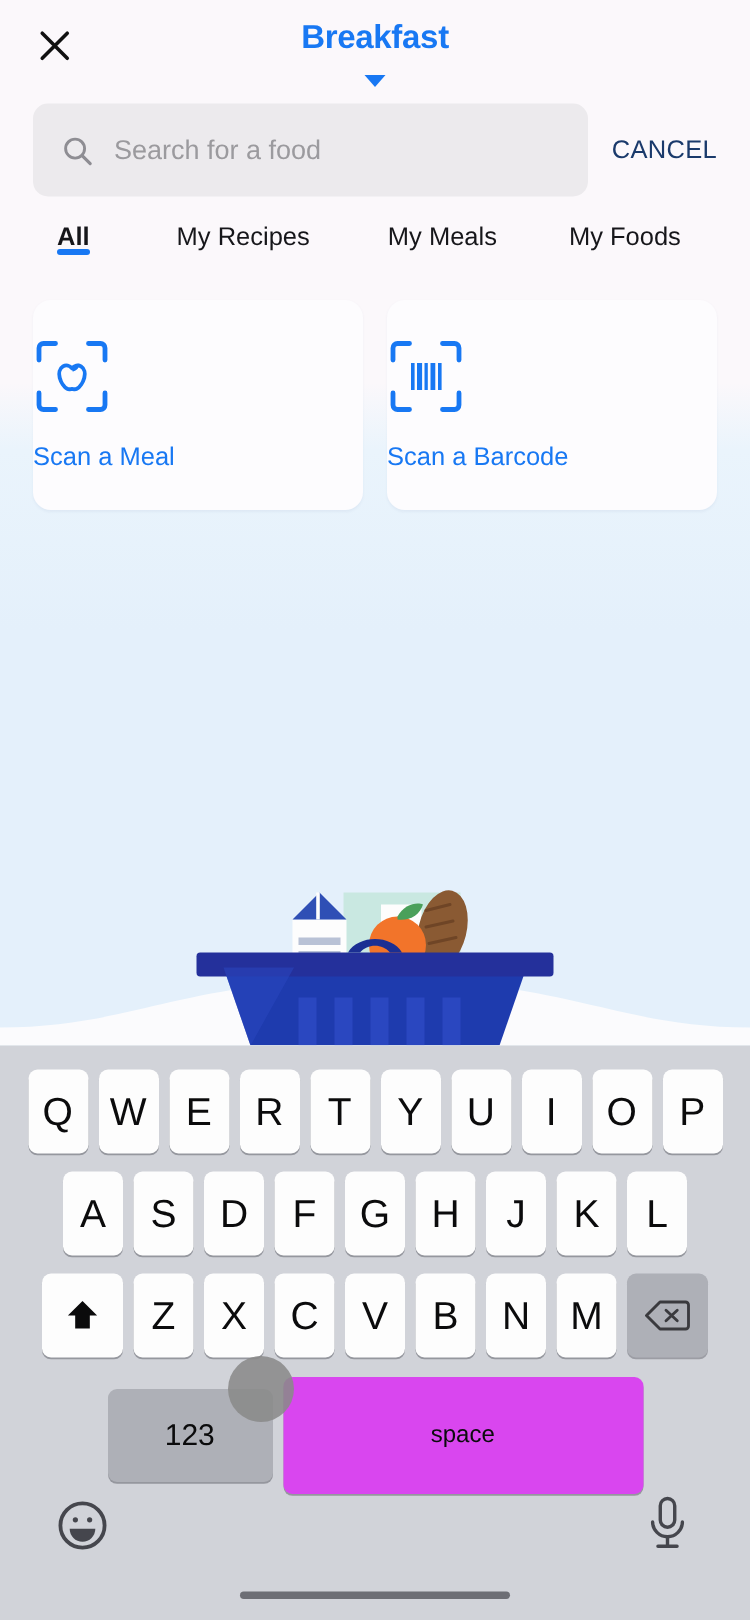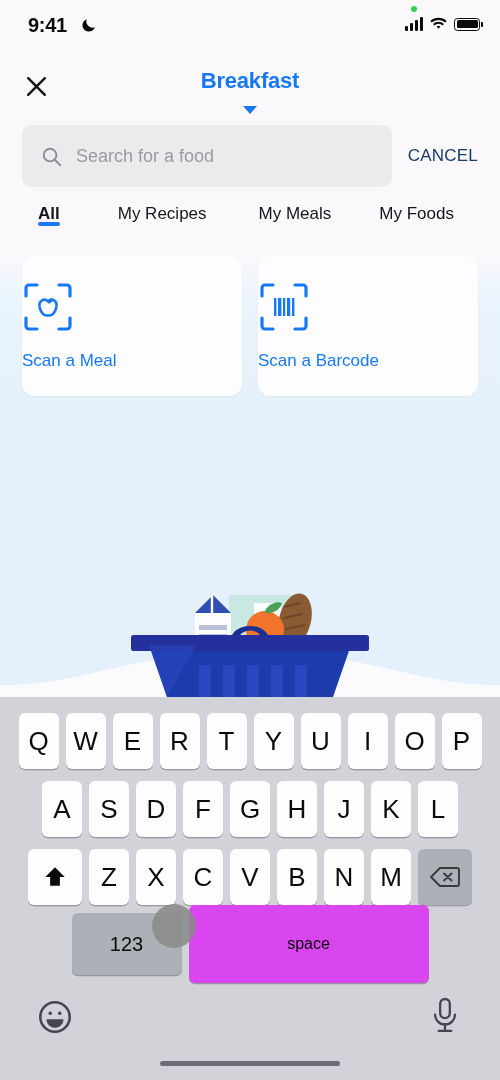--- a/index.html
+++ b/index.html
@@ -119,21 +119,21 @@
 
   
   .keyboard{
     position:absolute;left:0;top:697px;width:500px;height:383px;
     background:#d1d3d9;
   }
   .krow{ display:flex;justify-content:center;gap:7px; }
   .krow.r1{ padding-top:16px; }
   .krow.r2{ padding-top:12px; }
   .krow.r3{ padding-top:12px; align-items:center; }
-  .krow.r4{ padding-top:0; align-items:center; }
+  .krow.r4{ padding-top:13px; align-items:center; }
   .key{
     width:40px;height:56px;background:#fdfdfd;border-radius:6px;
     display:flex;align-items:center;justify-content:center;
     font-size:26px;color:#0b0b0c;font-weight:400;
     box-shadow:0 1.2px 0 rgba(90,92,100,.5);
   }
   .key.wide{ width:54px; }
   .key.gray{ background:#aeb0b7; box-shadow:0 1.2px 0 rgba(90,92,100,.45); }
   .key.k123{
     width:110px;height:62px;font-size:20px;background:#aeb0b7;
@@ -158,43 +158,20 @@
   .cursor{
     position:absolute;left:152px;top:904px;width:44px;height:44px;
     border-radius:50%;background:#8a8a8a;opacity:.88;z-index:30;
   }
 </style>
 </head>
 <body>
 
 <div class="app">
 
-  <div class="statusbar">
-    <div class="sb-time">9:41</div>
-    <svg class="sb-moon" viewBox="0 0 24 24">
-      <path d="M21 14.5A9 9 0 0 1 9.5 3 9 9 0 1 0 21 14.5z" fill="#0b0b0c"></path>
-    </svg>
-    <div class="greendot"></div>
-    <div class="sb-right">
-      <div class="bars">
-        <i></i>
-          <i></i>
-          <i></i>
-          <i></i>
-      </div>
-      <svg width="19" height="14" viewBox="0 0 20 15">
-        <path d="M10 12.6l2.1-2.3a3.1 3.1 0 0 0-4.2 0z" fill="#0b0b0c"></path>
-        <path d="M10 7.3a6.3 6.3 0 0 1 4.4 1.8l1.5-1.6a8.4 8.4 0 0 0-11.8 0l1.5 1.6A6.3 6.3 0 0 1 10 7.3z" fill="#0b0b0c"></path>
-        <path d="M10 3.1a10.6 10.6 0 0 1 7.3 2.9L18.8 4.4a12.7 12.7 0 0 0-17.6 0L2.7 6A10.6 10.6 0 0 1 10 3.1z" fill="#0b0b0c"></path>
-      </svg>
-      <div class="batt">
-          <span></span>
-        </div>
-    </div>
-  </div>
 
   <div class="navbar">
     <div class="close-btn">
       <svg width="25" height="25" viewBox="0 0 24 24">
         <path d="M4 4 L20 20 M20 4 L4 20" stroke="#111" stroke-width="2.3" stroke-linecap="round"></path>
       </svg>
     </div>
     <div class="nav-title-wrap">
       <div class="nav-title">Breakfast</div>
       <div class="caret"></div>

